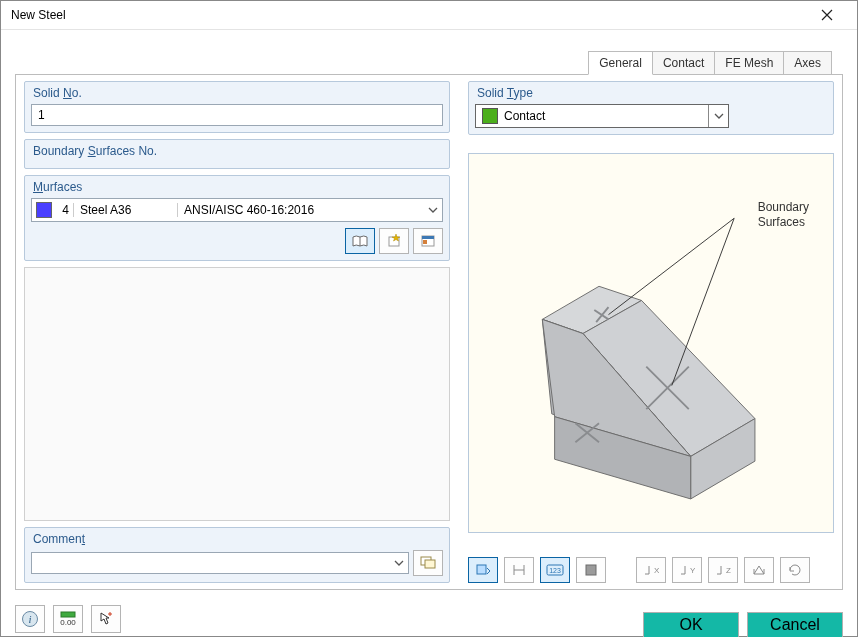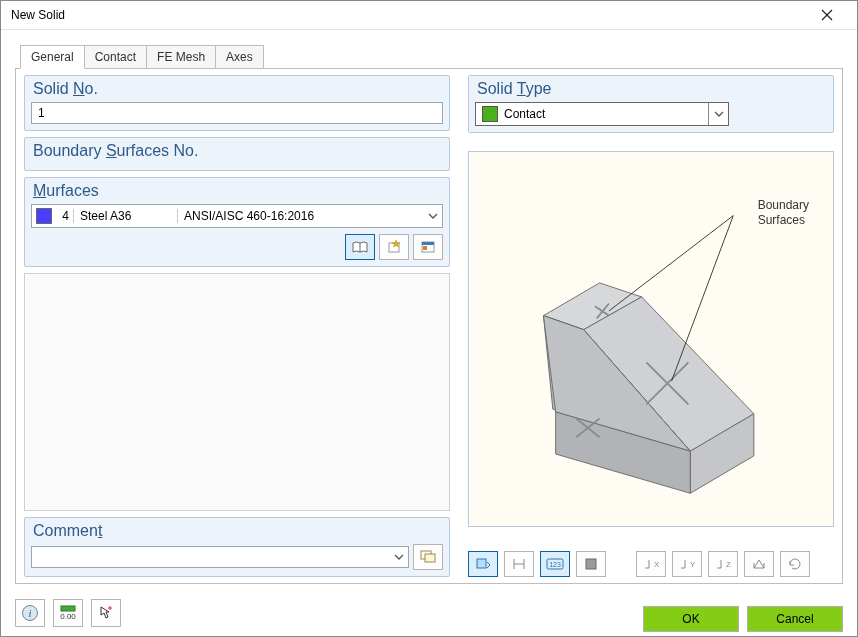--- a/index.html
+++ b/index.html
@@ -34,23 +34,24 @@
     height: 28px;
     display: flex;
     align-items: center;
     justify-content: center;
     cursor: pointer;
   }
   .tabs-row {
     display: flex;
     align-items: flex-end;
     height: 26px;
-    padding: 0 19px;
-    position: relative;
-    margin-top: 15px;
+    padding: 0 26px;
+    position: relative;
+    margin-top: 21px;
+    justify-content: flex-end;
   }
   .tabs-row::after {
     content: "";
     position: absolute;
     left: 14px; right: 14px; bottom: 0;
     height: 0;
   }
   .tab {
     padding: 4px 10px;
     border: 1px solid #bcbcbc;
@@ -89,21 +90,21 @@
   .left-col { width: 426px; }
   .right-col { flex: 1; gap: 18px; }
   .groupbox {
     border: 1px solid #b7c9dc;
     border-radius: 2px;
     padding: 6px;
     background: #edf3fa;
     position: relative;
   }
   .groupbox .gb-title {
-    font-size: 16px;
+    font-size: 12px;
     color: #2b5a8c;
     margin: -2px 0 4px 2px;
   }
   .gb-title .u { text-decoration: underline; }
   .field-row {
     display: flex;
     gap: 4px;
     align-items: center;
   }
   .text-input {
@@ -186,43 +187,43 @@
     display:flex;
     align-items:center;
     padding: 10px 14px 12px 14px;
     gap: 8px;
   }
   .bottom-bar .flex { flex:1; }
   .push-btn {
     min-width: 96px;
     height: 26px;
     border: 1px solid #b0b0b0;
-    background: #84cc16;
+    background: #14b8a6;
     cursor: pointer;
-    font-size: 12px;
+    font-size: 16px;
     margin-top: 12px;
   }
   .icon-btn {
     width: 30px;
     height: 28px;
     border: 1px solid #b4b4b4;
     background: #fdfdfd;
     display:flex; align-items:center; justify-content:center;
     cursor:pointer;
   }
   svg { display:block; }
   .annot { position:absolute; font-size:12px; color:#333; line-height:1.25;}
 </style>
 </head>
 <body>
 
 <div class="window">
 
   <div class="titlebar">
-    <span>New Solid</span>
+    <span>New Steel</span>
     <div class="close">
       <svg width="12" height="12" viewBox="0 0 12 12">
         <path d="M1 1 L11 11 M11 1 L1 11" stroke="#222" stroke-width="1.2"></path>
       </svg>
     </div>
   </div>
 
   <div class="tabs-row">
     <div class="tab active"><span>General</span></div>
     <div class="tab"><span>Contact</span></div>

